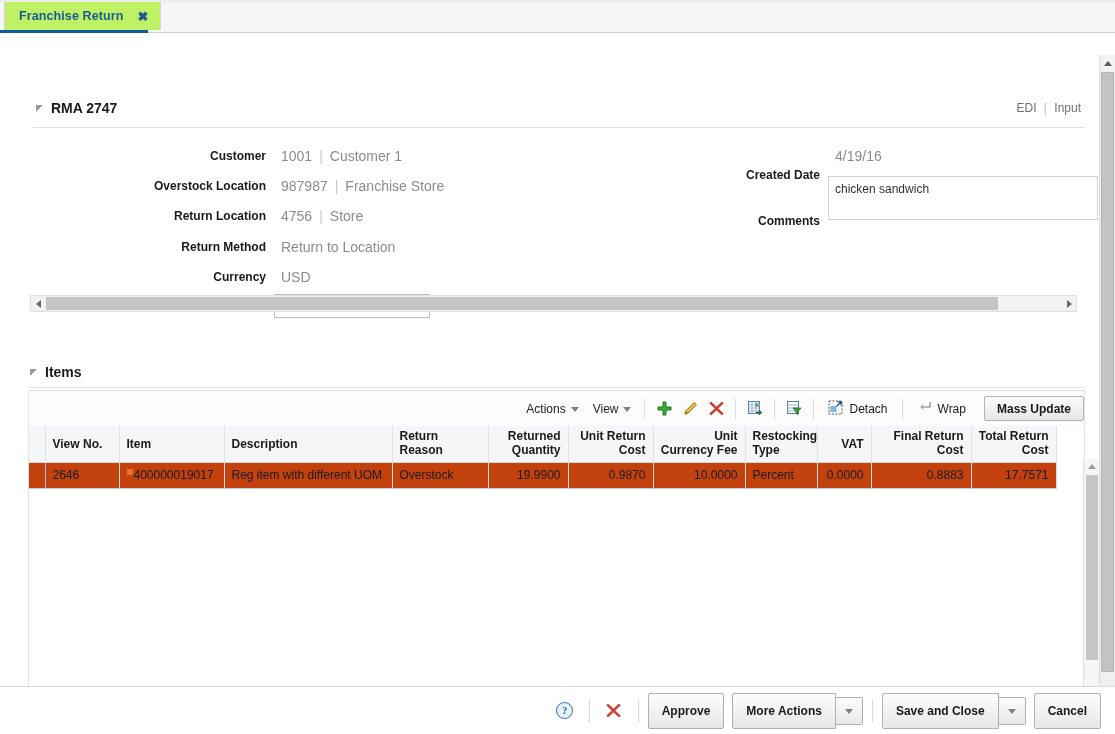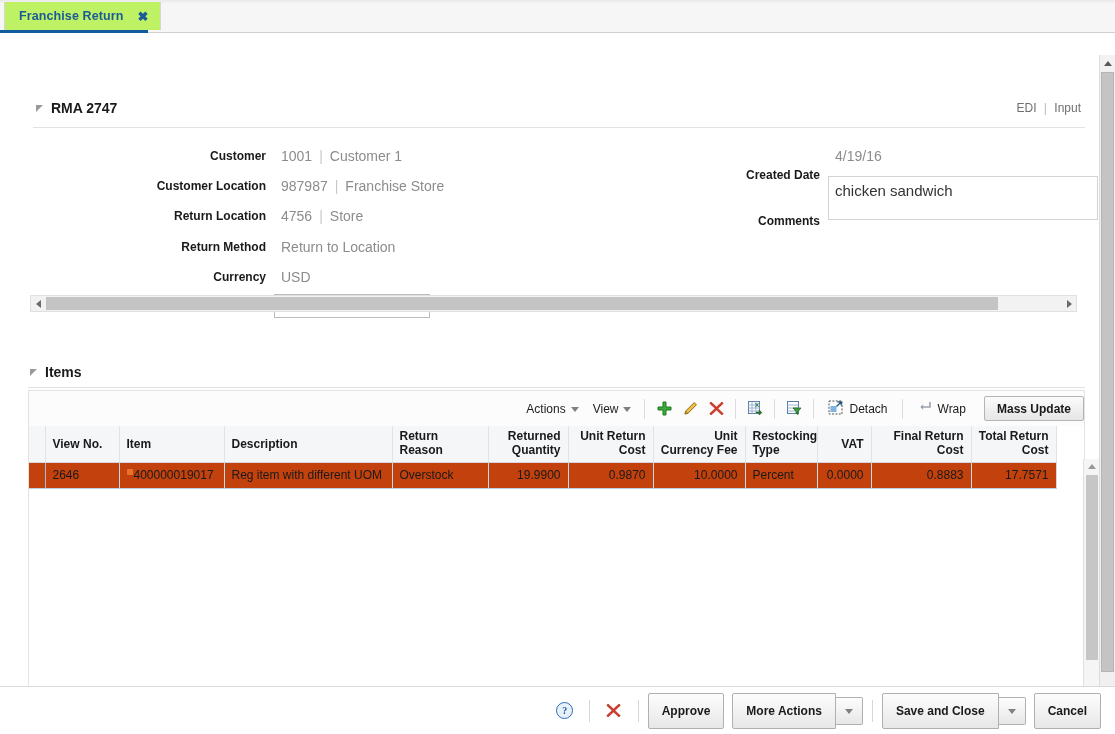--- a/index.html
+++ b/index.html
@@ -161,21 +161,21 @@
     font-size: 12px;
     color: #333;
     padding: 0 6px;
     outline: none;
   }
   .ta {
     border: 1px solid #d3d3d3;
     background: #fff;
     box-sizing: border-box;
     font-family: "Liberation Sans", sans-serif;
-    font-size: 15px;
+    font-size: 12px;
     color: #333;
     padding: 4px 6px;
     resize: none;
     outline: none;
     line-height: 1.35;
   }
 
   
   .form-hscroll {
     position: absolute; left: 30px; top: 262px;
@@ -447,21 +447,21 @@
     <div class="form-panel">
 
       <div class="frow" style="left:0; top:18px;">
         <div class="flabel lbl-w">Customer</div>
         <div class="fvalue">
           <span>1001</span><span class="pipe">|</span><span>Customer 1</span>
         </div>
       </div>
 
       <div class="frow" style="left:0; top:48px;">
-        <div class="flabel lbl-w">Customer Location</div>
+        <div class="flabel lbl-w">Overstock Location</div>
         <div class="fvalue">
           <span>987987</span><span class="pipe">|</span><span>Franchise Store</span>
         </div>
       </div>
 
       <div class="frow" style="left:0; top:78px;">
         <div class="flabel lbl-w">Return Location</div>
         <div class="fvalue">
           <span>4756</span><span class="pipe">|</span><span>Store</span>
         </div>

